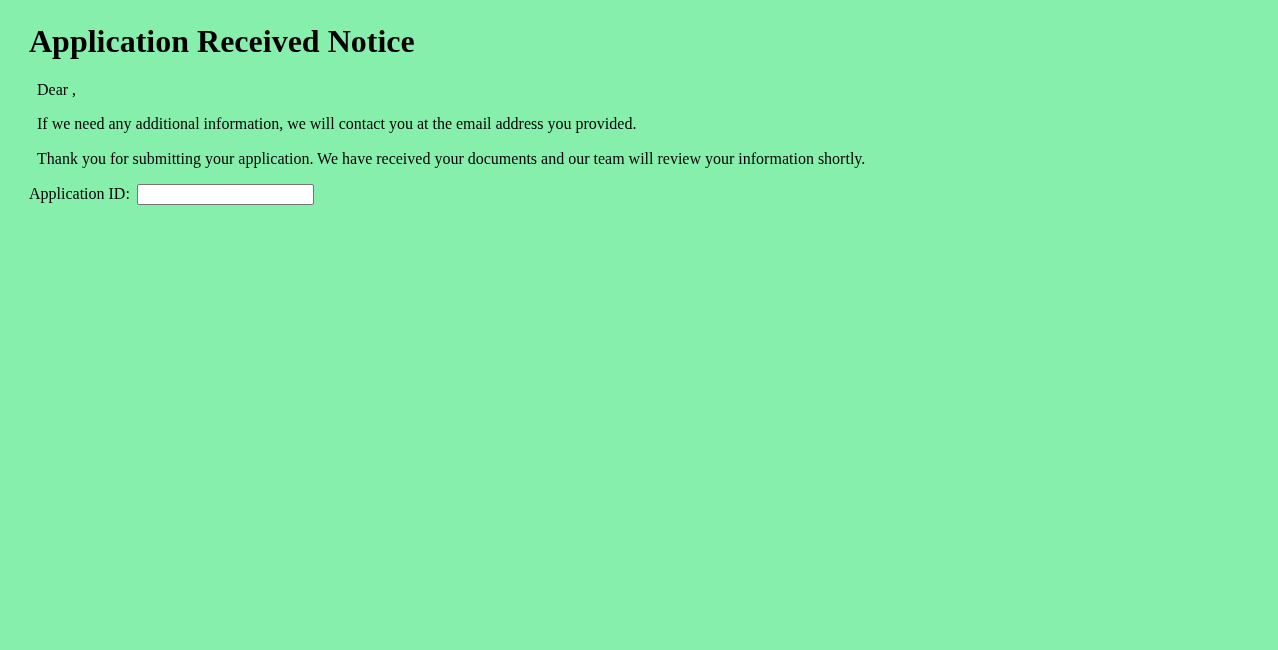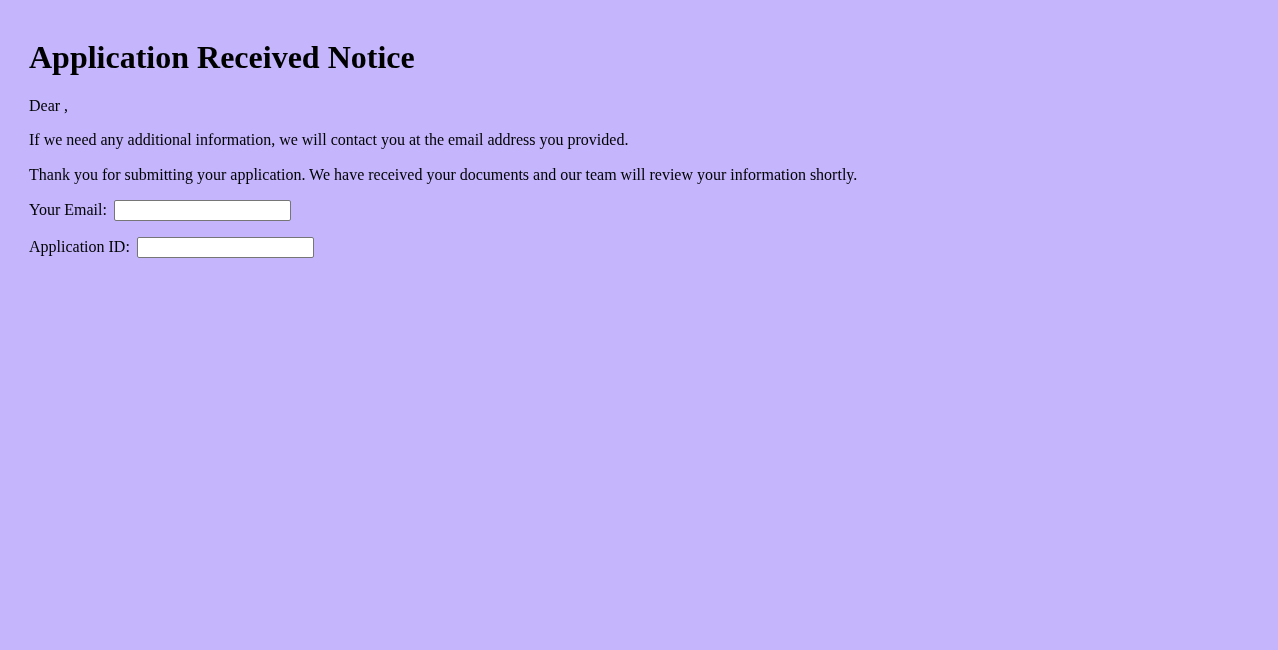--- a/index.html
+++ b/index.html
@@ -10,31 +10,31 @@
   }
   body {
     font-family: "Liberation Serif", serif;
     font-size: 16px;
     line-height: 1.15;
   }
   .page {
     width: 1278px;
     height: 650px;
     box-sizing: border-box;
-    padding: 18px 20px 20px 29px;
-    background: #c4b5fd;
+    padding: 2px 20px 20px 29px;
+    background: #86efac;
   }
   h1.doc-title {
     font-size: 32px;
     font-weight: bold;
     margin: 21px 0;
     font-family: "Liberation Serif", serif;
   }
   p.doc-par {
-    margin: 16px 0;
+    margin: 16px 8px;
     font-size: 16px;
   }
   .field-row {
     margin: 16px 0;
     font-size: 16px;
   }
   input.text-input {
     box-sizing: border-box;
     width: 177px;
     height: 21px;
@@ -54,24 +54,20 @@
 <div class="page">
 
   <h1 class="doc-title">Application Received Notice</h1>
 
   <p class="doc-par">Dear ,</p>
 
   <p class="doc-par">If we need any additional information, we will contact you at the email address you provided.</p>
 
   <p class="doc-par">Thank you for submitting your application. We have received your documents and our team will review your information shortly.</p>
 
-  <div class="field-row">
-    <span>Your Email:</span>
-    <input type="text" class="text-input" value="" style="">
-  </div>
 
   <div class="field-row">
     <span>Application ID:</span>
     <input type="text" class="text-input" value="" style="">
   </div>
 
 
 </div>
 
 </body></html>

